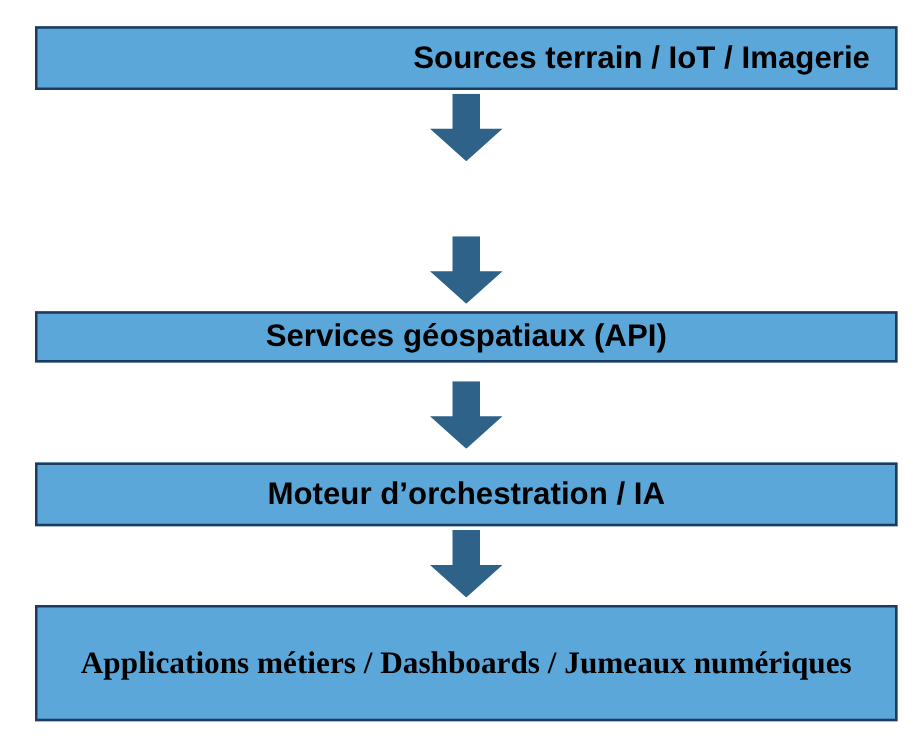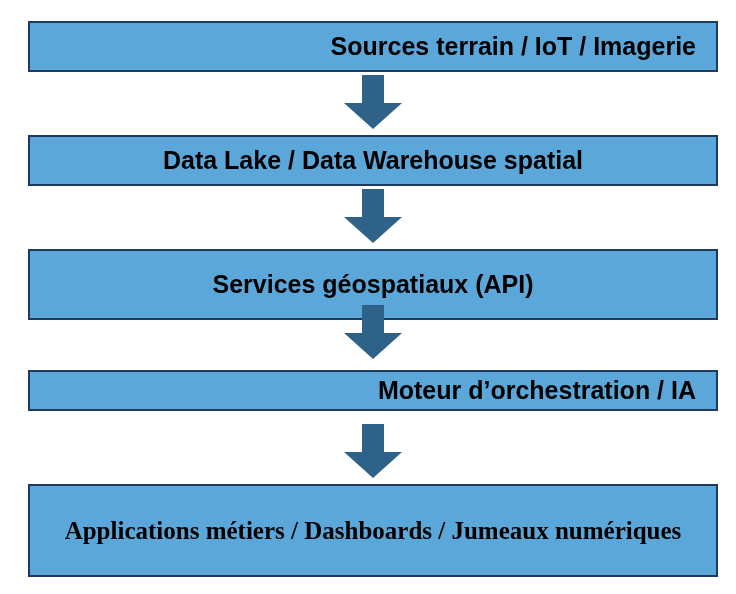--- a/index.html
+++ b/index.html
@@ -27,22 +27,22 @@
     justify-content: center;
     text-align: center;
     font-size: 25px;
     font-weight: 700;
     color: var(--text-color, #000000);
     line-height: 1.32;
     padding: 2px 20px;
   }
   .node-1 { top: 21px;  height: 51px; justify-content: flex-end; }
   .node-2 { top: 135px; height: 51px; }
-  .node-3 { top: 249px; height: 71px; }
-  .node-4 { top: 370px; height: 41px; justify-content: flex-end; }
+  .node-3 { top: 249px; height: 41px; }
+  .node-4 { top: 370px; height: 51px; }
   .node-5 { top: 484px; height: 93px; font-family: Liberation Serif, serif; }
   .arrow {
     position: absolute;
     left: 343px;
     width: 60px;
     height: 54px;
   }
   .arrow-1 { top: 75px;  }
   .arrow-2 { top: 189px; }
   .arrow-3 { top: 305px; }
@@ -58,23 +58,20 @@
   <div class="node node-1">
     <span>Sources terrain / IoT / Imagerie</span>
   </div>
 
   <div class="arrow arrow-1">
     <svg viewBox="0 0 60 54" aria-hidden="true">
       <path class="shape" d="M19,0 L41,0 L41,28 L59,28 L30,54 L1,28 L19,28 Z"></path>
     </svg>
   </div>
 
-  <div class="node node-2">
-    <span>Data Lake / Data Warehouse spatial</span>
-  </div>
 
   <div class="arrow arrow-2">
     <svg viewBox="0 0 60 54" aria-hidden="true">
       <path class="shape" d="M19,0 L41,0 L41,28 L59,28 L30,54 L1,28 L19,28 Z"></path>
     </svg>
   </div>
 
   <div class="node node-3">
     <span>Services géospatiaux (API)</span>
   </div>

